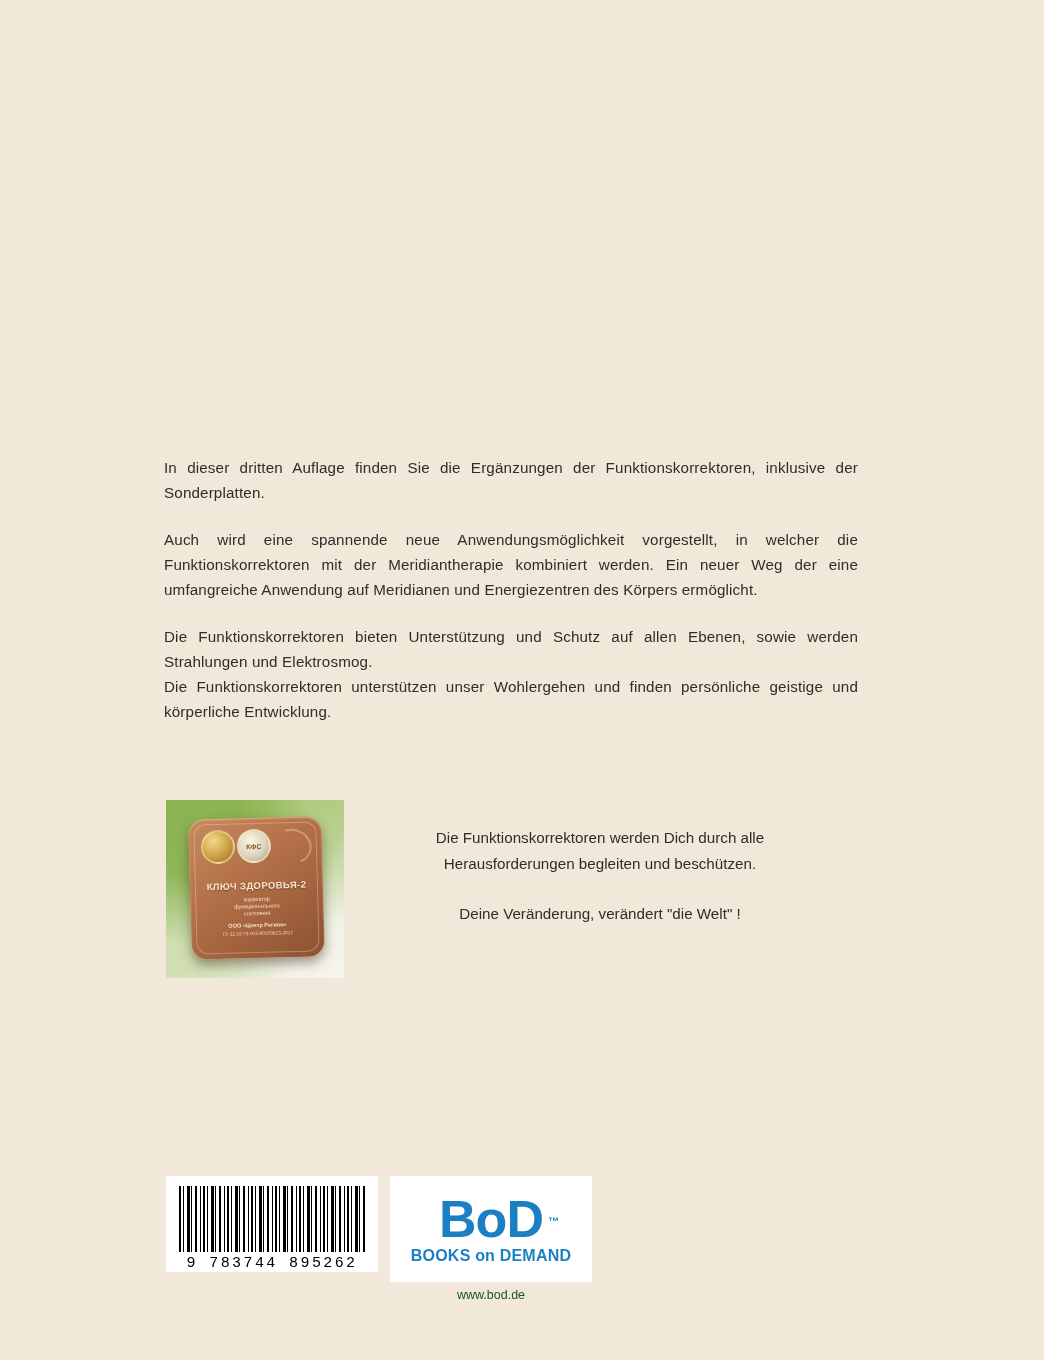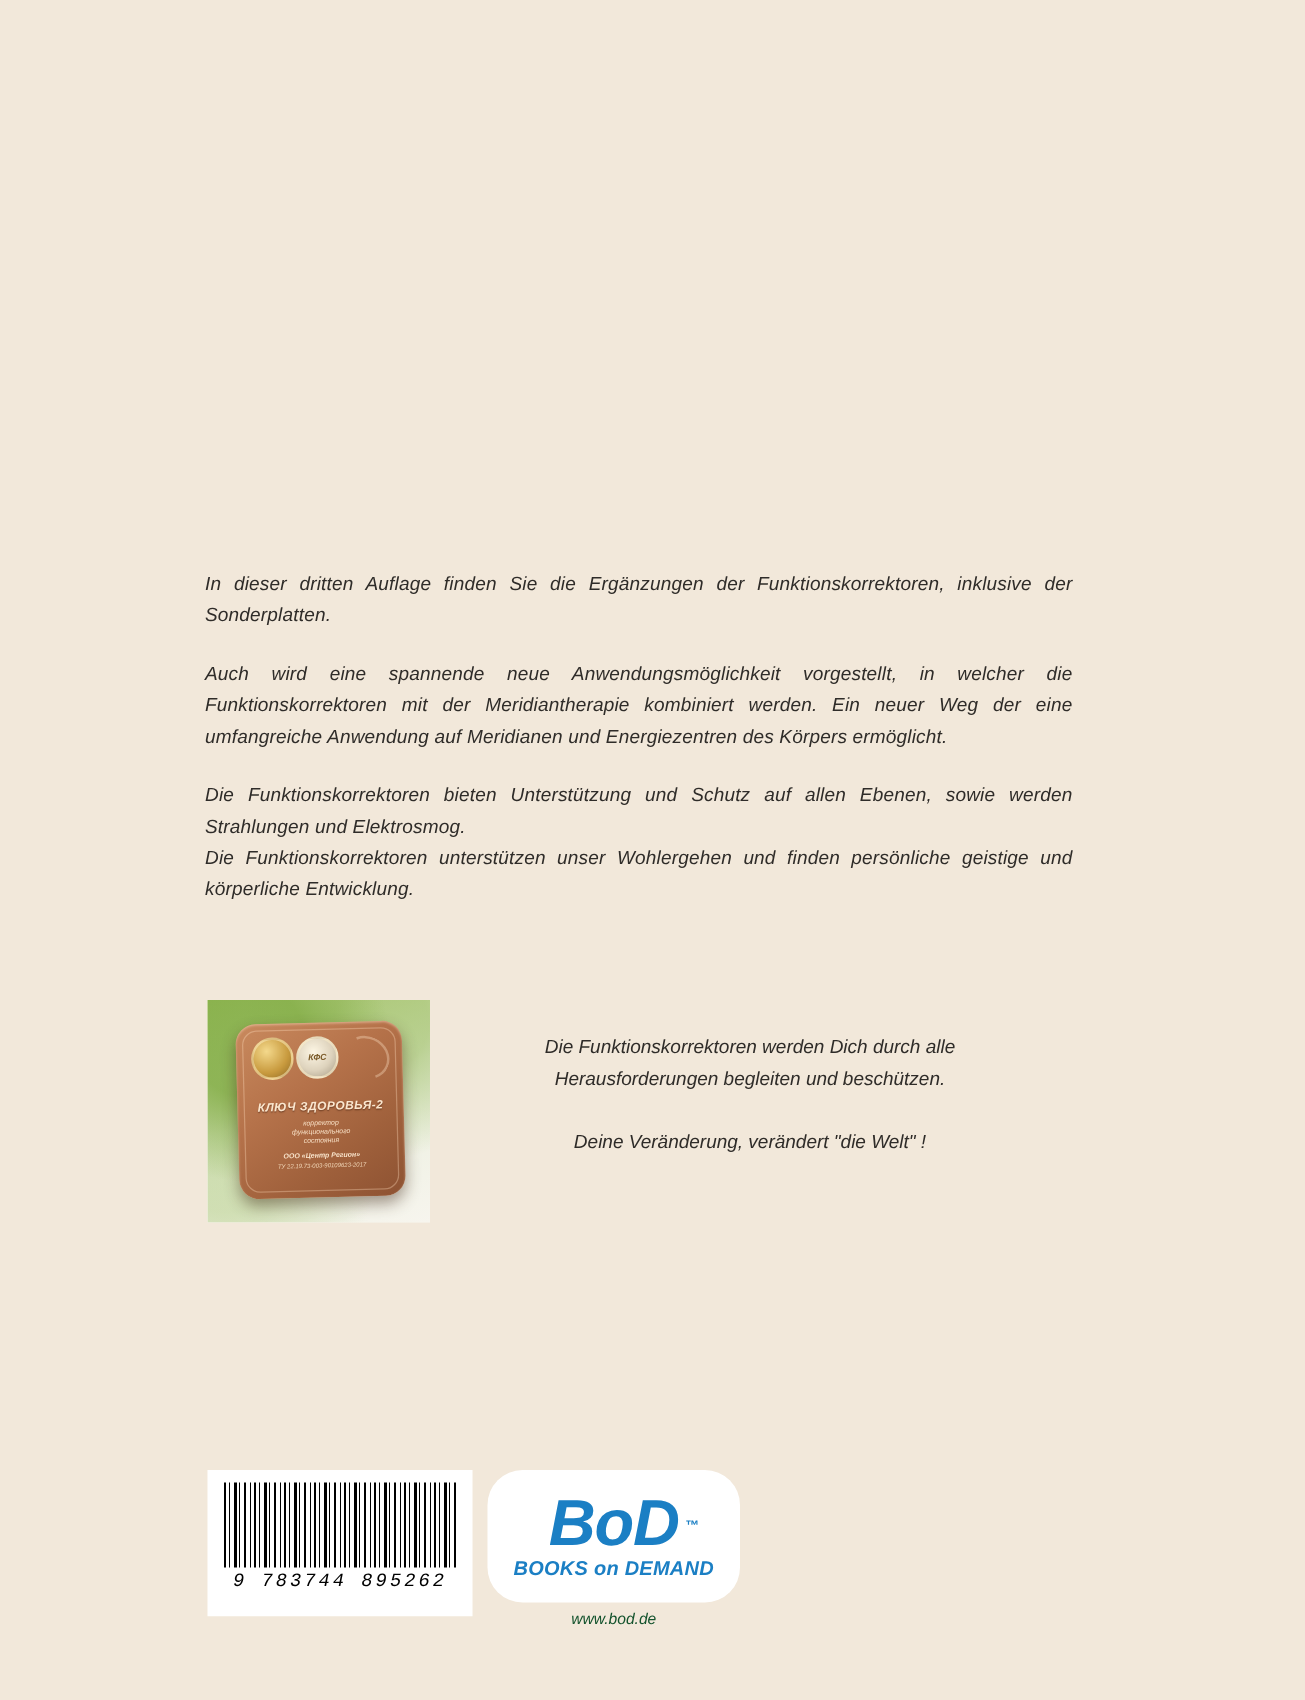--- a/index.html
+++ b/index.html
@@ -12,21 +12,20 @@
     background: #f2e8da;
     font-family: "Liberation Sans", sans-serif;
     color: #2b2b2b;
     position: relative;
     overflow: hidden;
   }
 
   .page {
     position: absolute;
     inset: 0;
-    font-style: italic;
   }
 
   
   .blurb {
     position: absolute;
     left: 164px;
     top: 455px;
     width: 694px;
     font-size: 15.2px;
     line-height: 25px;
@@ -169,21 +168,21 @@
   }
   .quote p { margin: 0 0 24px 0; }
   .quote p:last-child { margin-bottom: 0; }
 
   
   .barcode-box {
     position: absolute;
     left: 166px;
     top: 1176px;
     width: 212px;
-    height: 117px;
+    height: 96px;
     background: #ffffff;
     display: flex;
     flex-direction: column;
     align-items: center;
     justify-content: flex-start;
     padding-top: 10px;
     box-sizing: border-box;
   }
   .bars {
     width: 186px;
@@ -218,21 +217,20 @@
     left: 390px;
     top: 1176px;
     width: 202px;
     height: 106px;
     background: #ffffff;
     box-sizing: border-box;
     display: flex;
     flex-direction: column;
     align-items: center;
     justify-content: center;
-    border-radius: 28px;
   }
   .bod-word {
     font-family: "Liberation Sans", sans-serif;
     font-weight: bold;
     font-size: 52px;
     line-height: 52px;
     color: #1b7fc4;
     letter-spacing: -1px;
     position: relative;
   }

